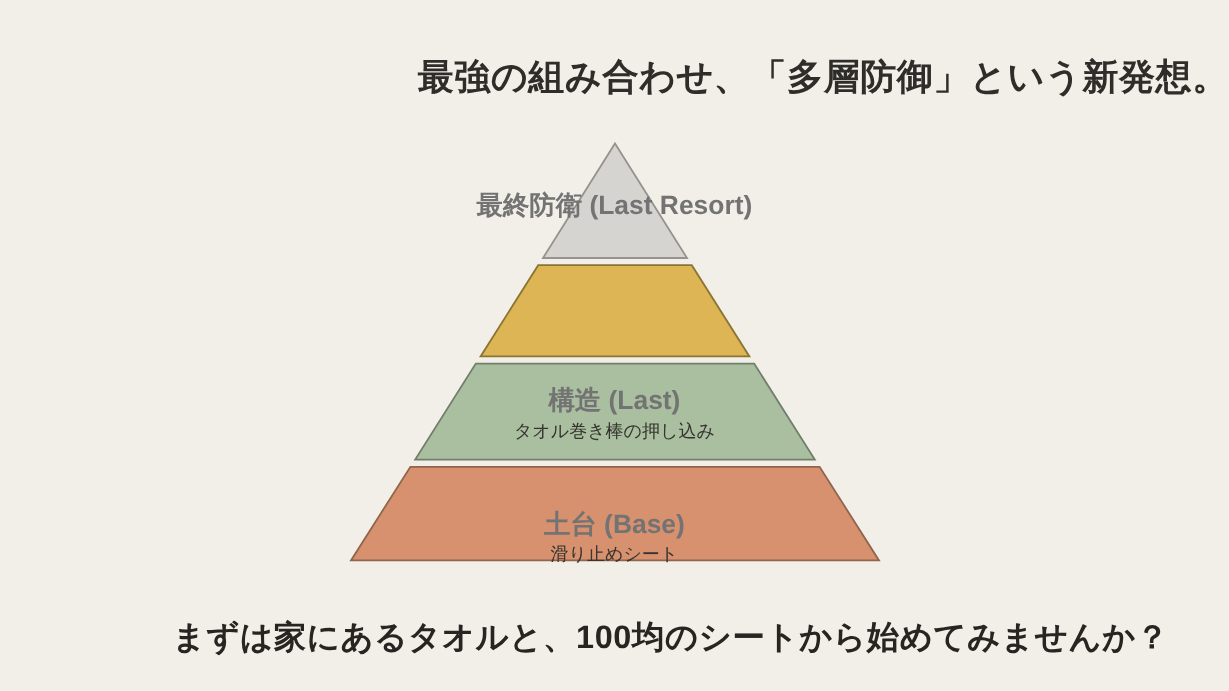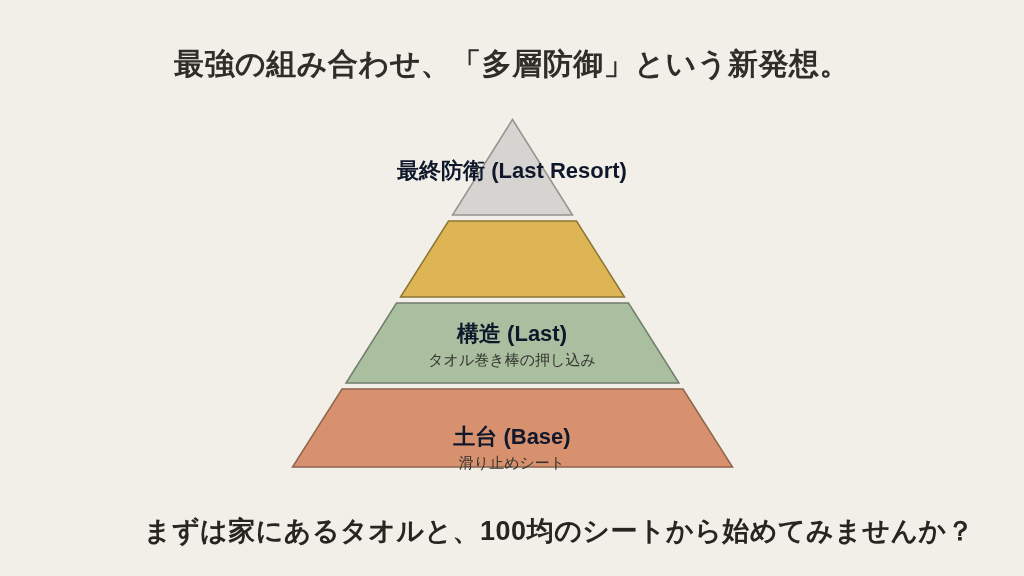--- a/index.html
+++ b/index.html
@@ -16,21 +16,21 @@
   }
   .slide {
     position: absolute;
     inset: 0;
   }
   .slide-title {
     position: absolute;
     top: 44px;
     left: 0;
     width: 100%;
-    text-align: center;
+    text-align: right;
     font-size: 30px;
     font-weight: 700;
     letter-spacing: 0.5px;
     color: #2e2d2a;
   }
   .slide-footer {
     position: absolute;
     top: 513px;
     left: 12px;
     width: 100%;
@@ -52,21 +52,21 @@
     left: 0;
     width: 100%;
     text-align: center;
     color: #2b2a26;
     pointer-events: none;
   }
   .layer-label .layer-title {
     font-size: 22px;
     font-weight: 700;
     line-height: 26px;
-    color: #0f172a;
+    color: #737373;
   }
   .layer-label .layer-sub {
     font-size: 15px;
     font-weight: 400;
     line-height: 22px;
     margin-top: 2px;
     color: #35342f;
   }
   .label-last-resort { top: 158px; }
   .label-surface     { top: 238px; }

